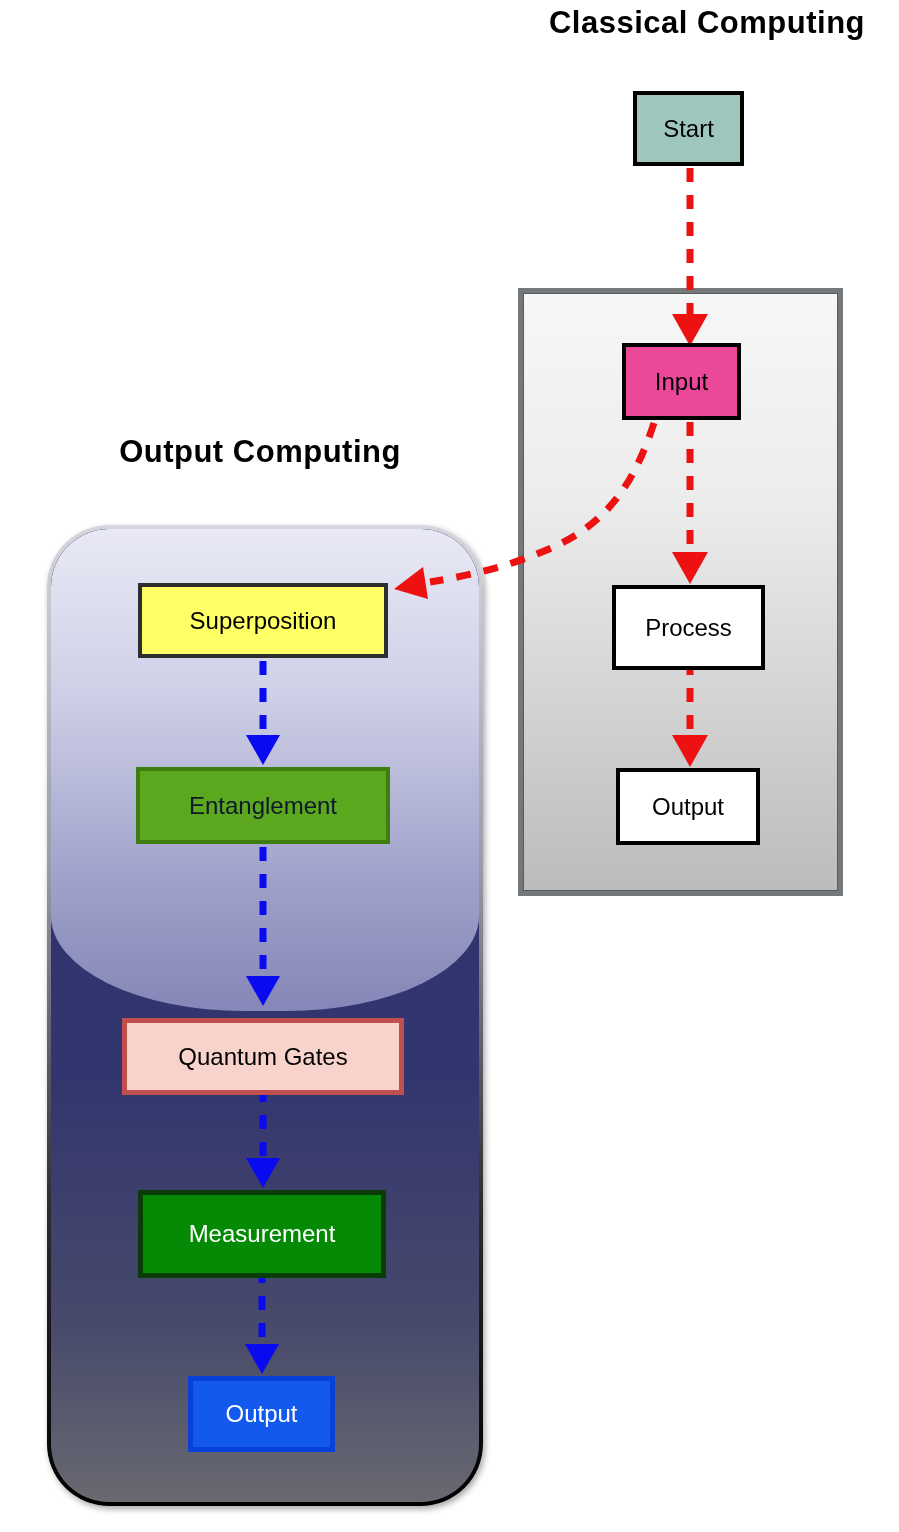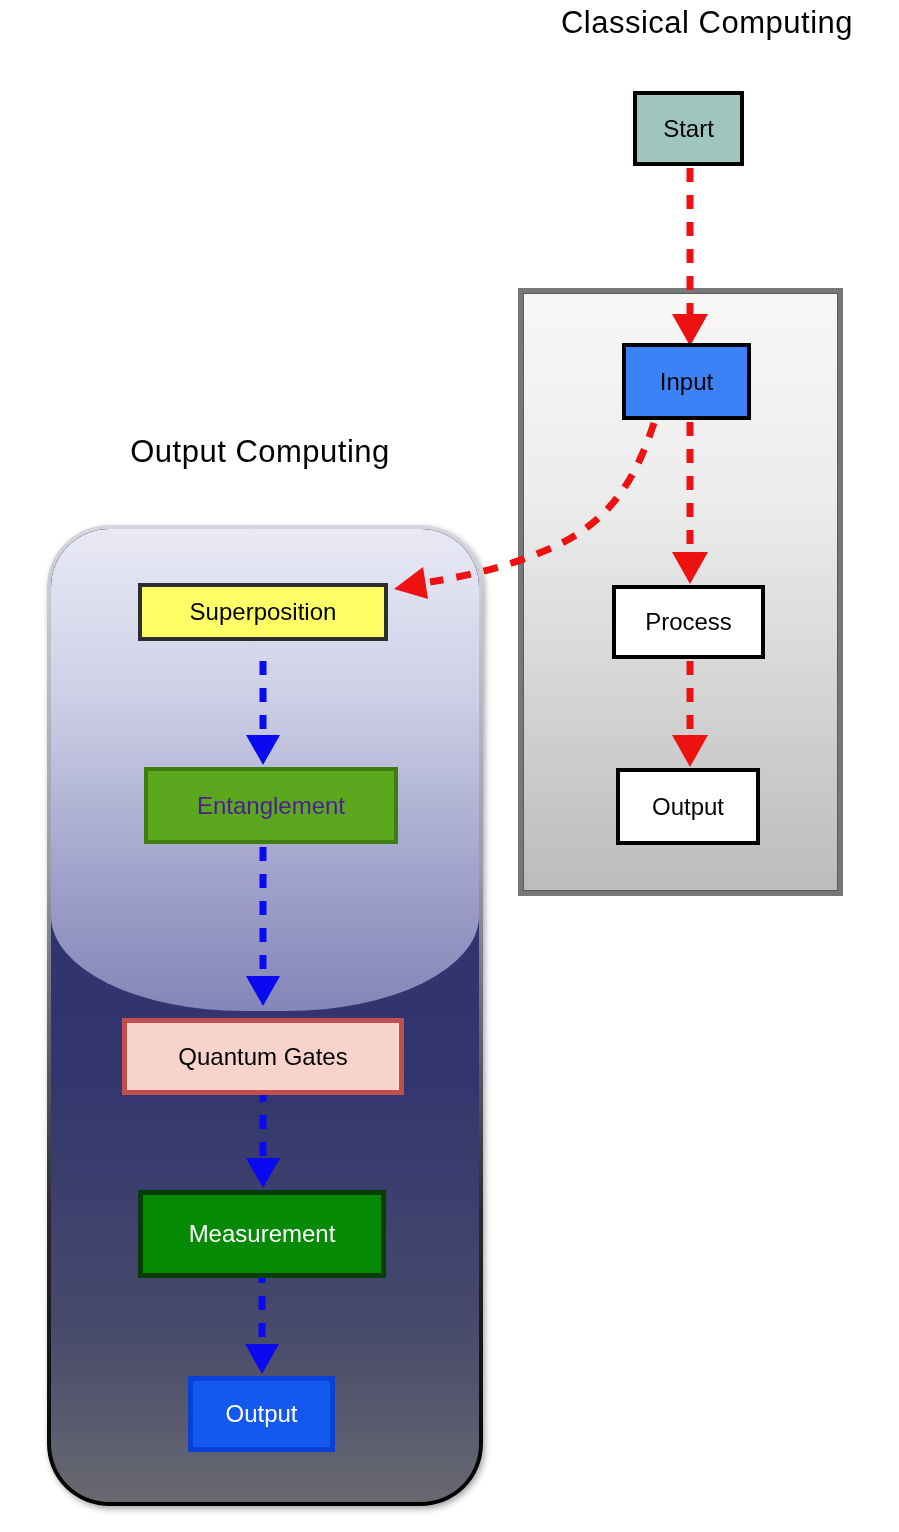--- a/index.html
+++ b/index.html
@@ -1,19 +1,19 @@
 <!DOCTYPE html>
 <html><head>
 <meta charset="utf-8">
 <style>
   html,body{margin:0;padding:0;background:#ffffff;}
   body{font-family:"Liberation Sans", sans-serif;}
   #canvas{position:relative;width:899px;height:1532px;background:#ffffff;overflow:hidden;}
 
-  .title{position:absolute;font-weight:normal;font-size:31px;color:#000;text-align:center;letter-spacing:0.5px;}
+  .title{position:absolute;font-weight:bold;font-size:31px;color:#000;text-align:center;letter-spacing:0.5px;}
   #classical-title{left:516px;top:5px;width:382px;}
   #quantum-title{left:60px;top:434px;width:400px;}
 
   
   #classical-panel{
     position:absolute;left:518px;top:288px;width:325px;height:608px;
     box-sizing:border-box;border:5px solid #75787b;
     background:linear-gradient(to bottom,#f7f7f7 0%,#ececec 35%,#d2d2d2 70%,#bcbcbc 100%);
     box-shadow:inset 0 0 0 1px #5a5a5a;
     z-index:1;
@@ -36,26 +36,26 @@
     background:linear-gradient(to bottom,#e9e9f5 0%,#cdcfe6 35%,#a0a2cb 72%,#8487b7 100%);
     border-radius:58px 58px 45% 45% / 58px 58px 95px 95px;
   }
 
   
   .node{
     position:absolute;box-sizing:border-box;display:flex;align-items:center;justify-content:center;
     font-size:24px;color:#000;z-index:3;text-align:center;
   }
   #node-start       {left:633px;top:91px;  width:111px;height:75px;background:#9fc6bd;border:4px solid #000;}
-  #node-input       {left:622px;top:343px; width:129px;height:77px;background:#3b82f6;border:4px solid #000;}
-  #node-process     {left:612px;top:585px; width:153px;height:74px;background:#ffffff;border:4px solid #000;}
+  #node-input       {left:622px;top:343px; width:119px;height:77px;background:#ec4899;border:4px solid #000;}
+  #node-process     {left:612px;top:585px; width:153px;height:85px;background:#ffffff;border:4px solid #000;}
   #node-coutput     {left:616px;top:768px; width:144px;height:77px;background:#ffffff;border:4px solid #000;}
 
-  #node-superposition{left:138px;top:583px; width:250px;height:58px;background:#ffff66;border:4px solid #2e2e2e;}
-  #node-entanglement {left:136px;top:767px; width:254px;height:77px;background:#5ba81e;border:4px solid #3e7d10;color:#4c1d95;margin-left:8px;}
+  #node-superposition{left:138px;top:583px; width:250px;height:75px;background:#ffff66;border:4px solid #2e2e2e;}
+  #node-entanglement {left:136px;top:767px; width:254px;height:77px;background:#5ba81e;border:4px solid #3e7d10;color:#0f172a;}
   #node-qgates       {left:122px;top:1008px;width:282px;height:77px;background:#f8d3cb;border:5px solid #c0504d;margin-top:10px;}
   #node-measurement  {left:138px;top:1190px;width:248px;height:88px;background:#058a05;border:5px solid #083d08;color:#fff;}
   #node-qoutput      {left:188px;top:1376px;width:147px;height:76px;background:#1459ee;border:5px solid #0940d8;color:#fff;}
 
   #arrow-layer{position:absolute;left:0;top:0;width:899px;height:1532px;z-index:2;}
 </style>
 </head>
 <body>
 
 <div id="canvas">

